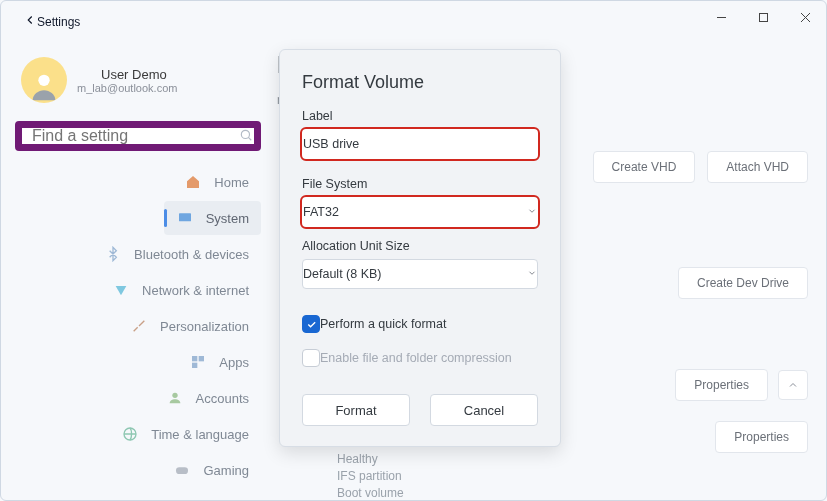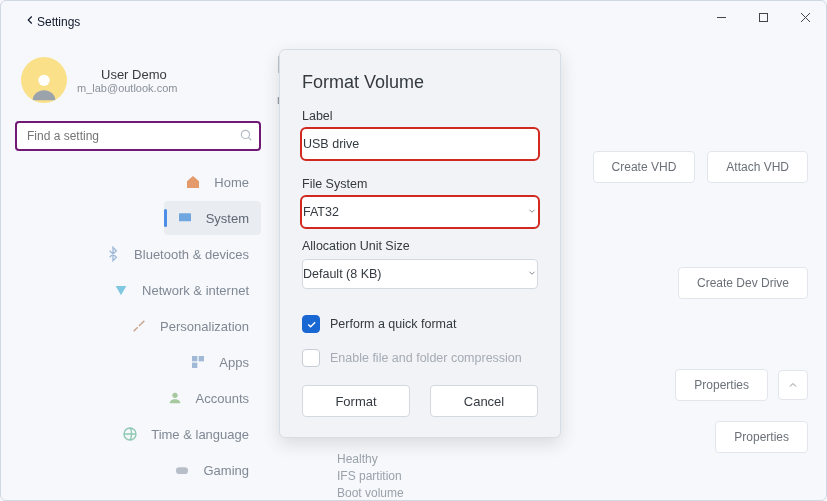--- a/index.html
+++ b/index.html
@@ -13,21 +13,21 @@
 
 
 .sidebar { position: absolute; top: 48px; left: 14px; width: 246px; }
 .user-row { display: flex; align-items: center; gap: 10px; padding: 8px 4px 18px 6px; }
 .avatar { width: 46px; height: 46px; border-radius: 50%; background: #fbe08a; display: flex; align-items: flex-end; justify-content: center; overflow: hidden; }
 .avatar svg { width: 34px; height: 34px; }
 .user-name { font-size: 13px; color: #3a3a3a; font-weight: 500; margin-left: 24px; }
 .user-email { font-size: 11px; color: #8a8f99; }
 
 .search { position: relative; margin: 0 0 14px 0; }
-.search input { width: 100%; height: 30px; border: 2px solid #701a75; border-radius: 4px; padding: 0 16px 0 10px; font-size: 12px; color: #9aa3af; background: #fff; }
+.search input { width: 100%; height: 30px; border: 7px solid #701a75; border-radius: 4px; padding: 0 16px 0 10px; font-size: 16px; color: #9aa3af; background: #fff; }
 .search-icon { position: absolute; right: 8px; top: 7px; color: #b3bbc6; }
 
 .nav { display: flex; flex-direction: column; gap: 2px; margin-top: 8px; align-items: flex-end; }
 .nav-item { display: flex; align-items: center; gap: 12px; height: 34px; padding: 0 12px; border-radius: 4px; font-size: 13px; color: #7f8894; position: relative; }
 .nav-item.active { background: #e9edf2; color: #5f6672; }
 .nav-item.active::before { content: ""; position: absolute; left: 0; top: 8px; bottom: 8px; width: 3px; background: #4c8de6; border-radius: 2px; }
 .nav-ico { width: 18px; height: 18px; display: flex; align-items: center; justify-content: center; }
 
 
 .content { position: absolute; left: 276px; top: 50px; right: 18px; color: #8b919a; }
@@ -40,27 +40,27 @@
 .disk-info { position:absolute; left: 60px; top: 400px; font-size: 12px; color:#9aa2ab; line-height:1.4; }
 
 
 .dialog { position: absolute; left: 278px; top: 48px; width: 282px; background: #f1f3f6; border: 1px solid #d7dde5; border-radius: 6px; padding: 22px 22px 20px 22px; box-shadow: 0 6px 18px rgba(0,0,0,0.12); }
 .dlg-title { font-size: 18px; color: #343a40; margin-bottom: 16px; }
 .field-lbl { font-size: 12.5px; color: #343a40; margin-bottom: 6px; margin-top: 12px; }
 .field-lbl:first-of-type { margin-top: 0; }
 .tf, .sel { width: 100%; height: 30px; border: 1px solid #d3d9e1; border-radius: 4px; padding: 0 0; font-size: 12.5px; color: #343a40; background: #fff; display:flex; align-items:center; justify-content:space-between; }
 .hl { outline: 2px solid #d1281f; outline-offset: 0; border-color: transparent; }
 .sel svg { width: 10px; height: 10px; color:#6b7078; }
-.chk-row { display:flex; align-items:center; gap:10px; font-size:12.5px; margin-top:16px; }
+.chk-row { display:flex; align-items:center; font-size:12.5px; margin-top:16px; }
 .chk { width:18px; height:18px; border-radius:4px; border:1px solid #c7cdd6; display:flex; align-items:center; justify-content:center; background:#fff; }
 .chk.on { background:#1967d2; border-color:#1967d2; }
 .chk.on svg { color:#fff; width:11px; height:11px; }
 .chk-row .t { color:#343a40; }
 .chk-row.dis .t { color:#a5abb5; }
-.dlg-actions { display:flex; gap:20px; margin-top:18px;border-radius:8px; }
+.dlg-actions { display:flex; gap:20px; margin-top:27px;border-radius:8px; }
 .dlg-btn { flex:1; height:32px; border:1px solid #d3d9e1; background:#fff; border-radius:4px; font-size:13px; color:#343a40; }
 </style>
 </head>
 <body>
 
 <div class="header-left">
   <span><svg viewBox="0 0 24 24" width="14" height="14" fill="none" stroke="currentColor" stroke-width="2">
         <path d="M15 18l-6-6 6-6"></path>
       </svg></span>
   <span style="font-size:12px">Settings</span>

